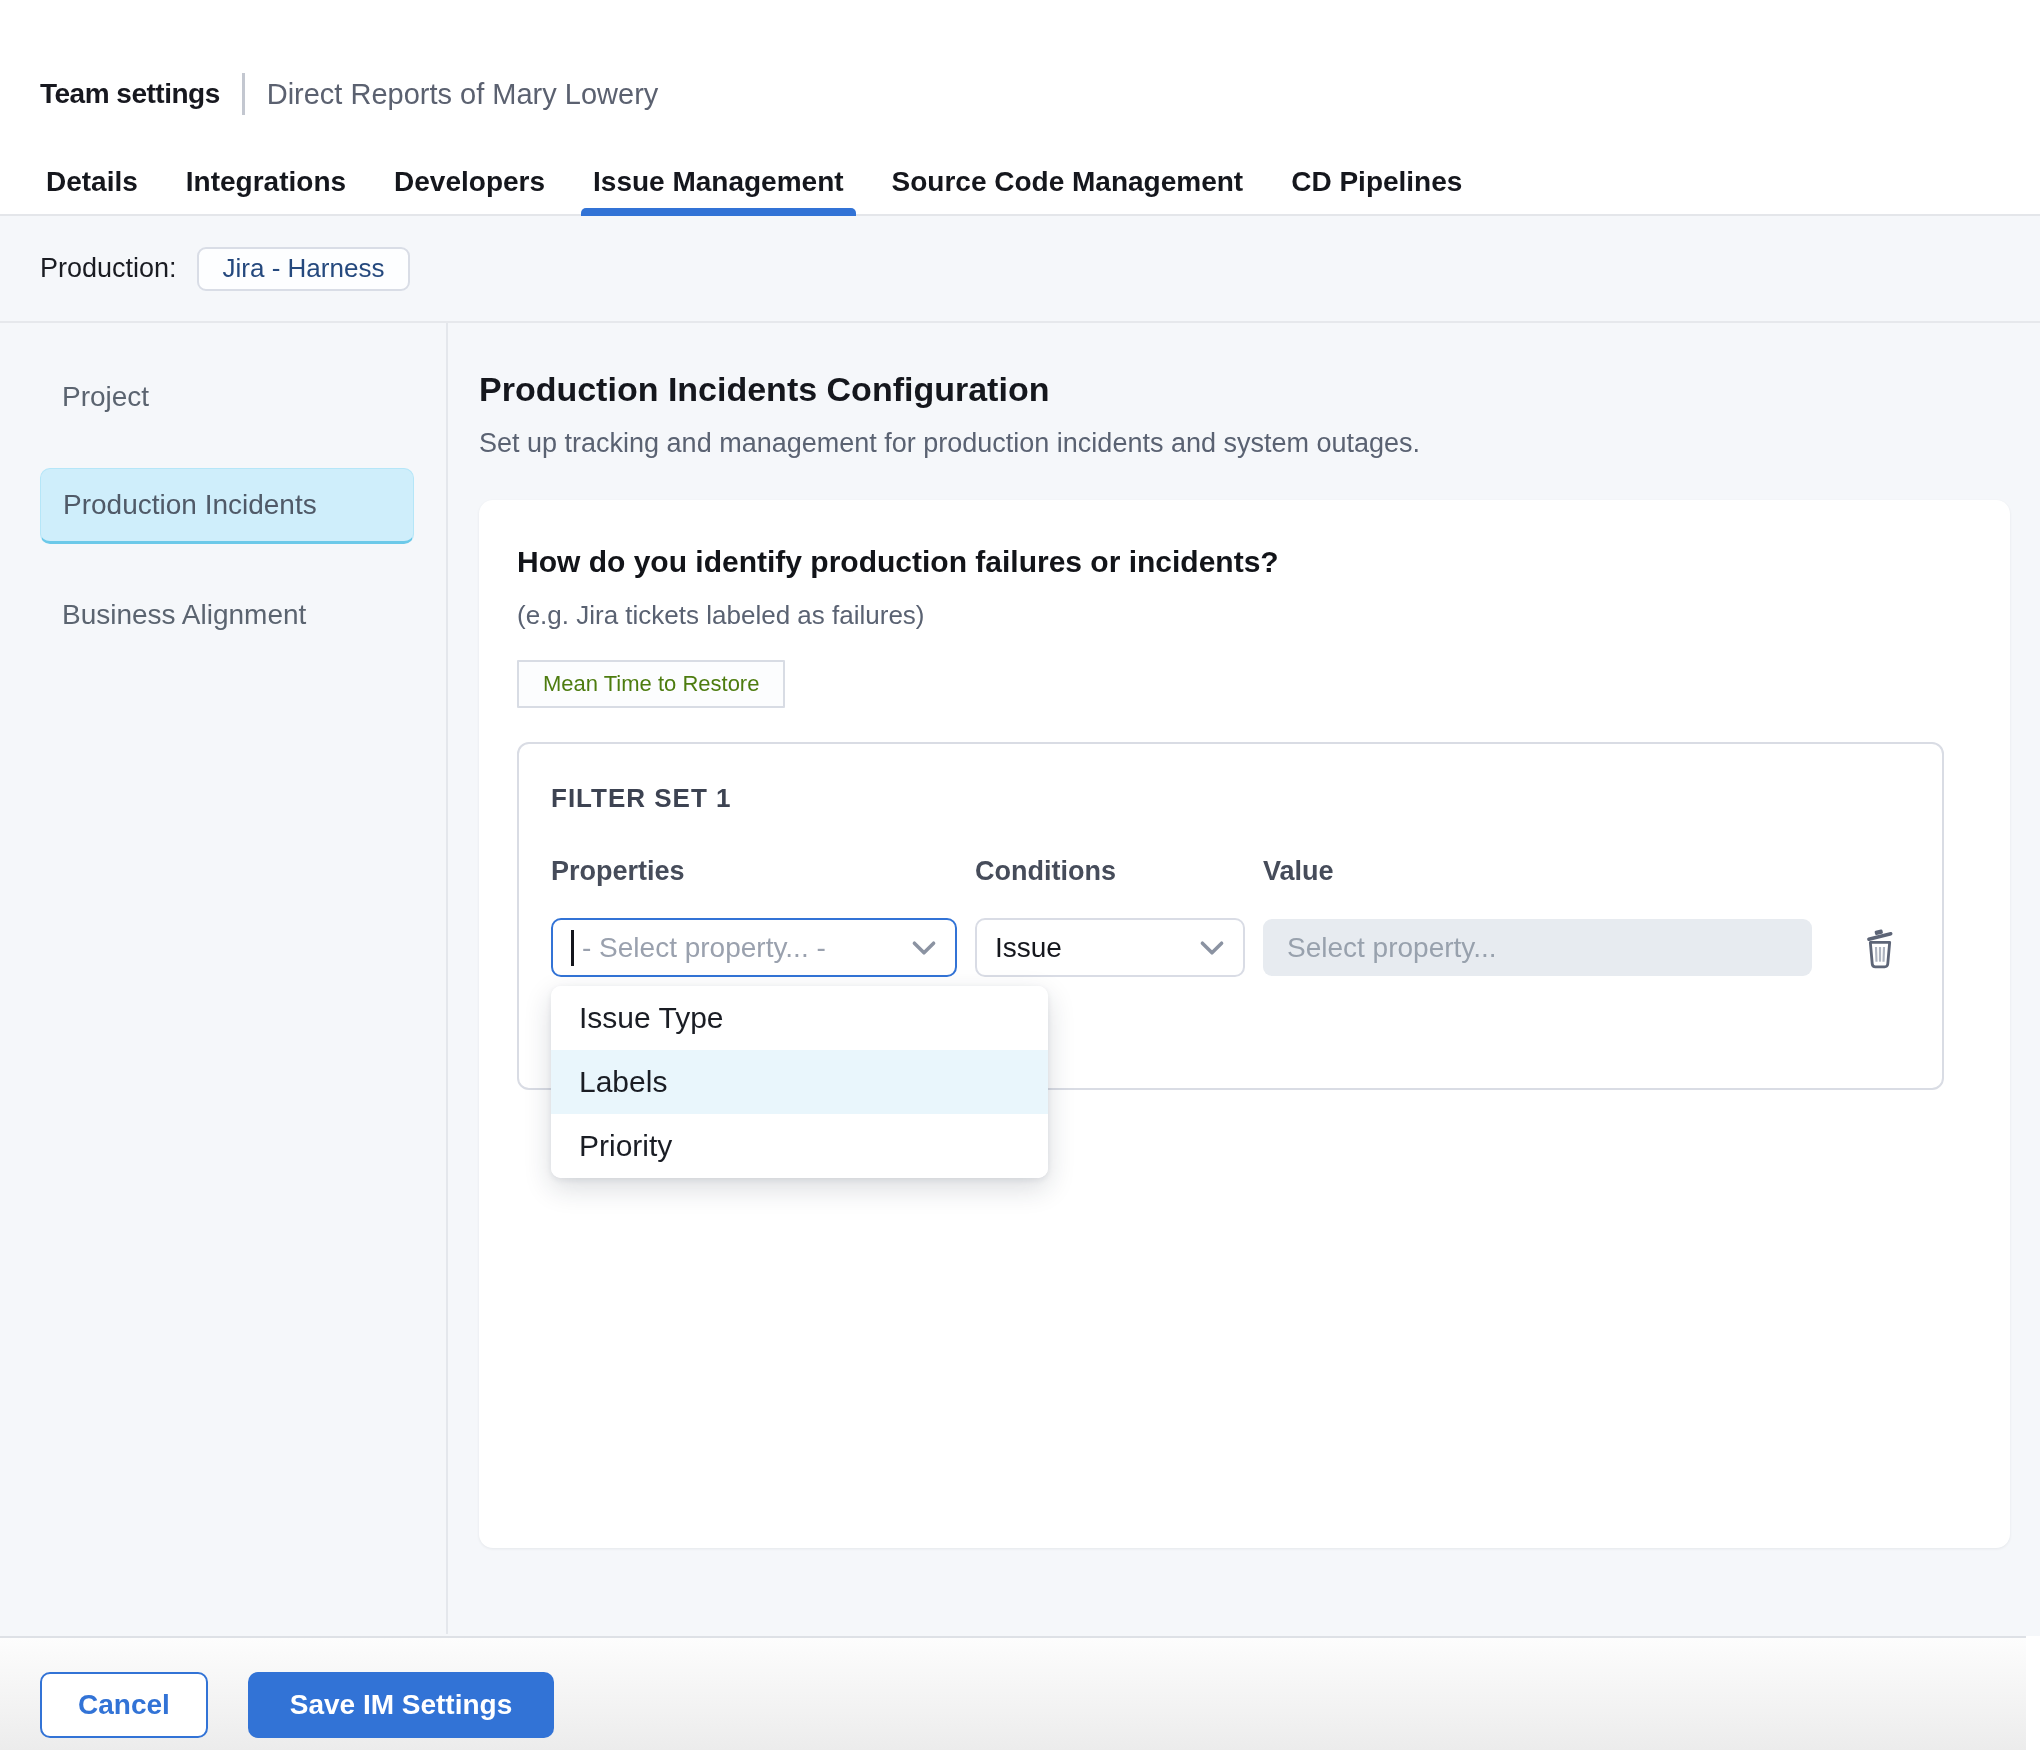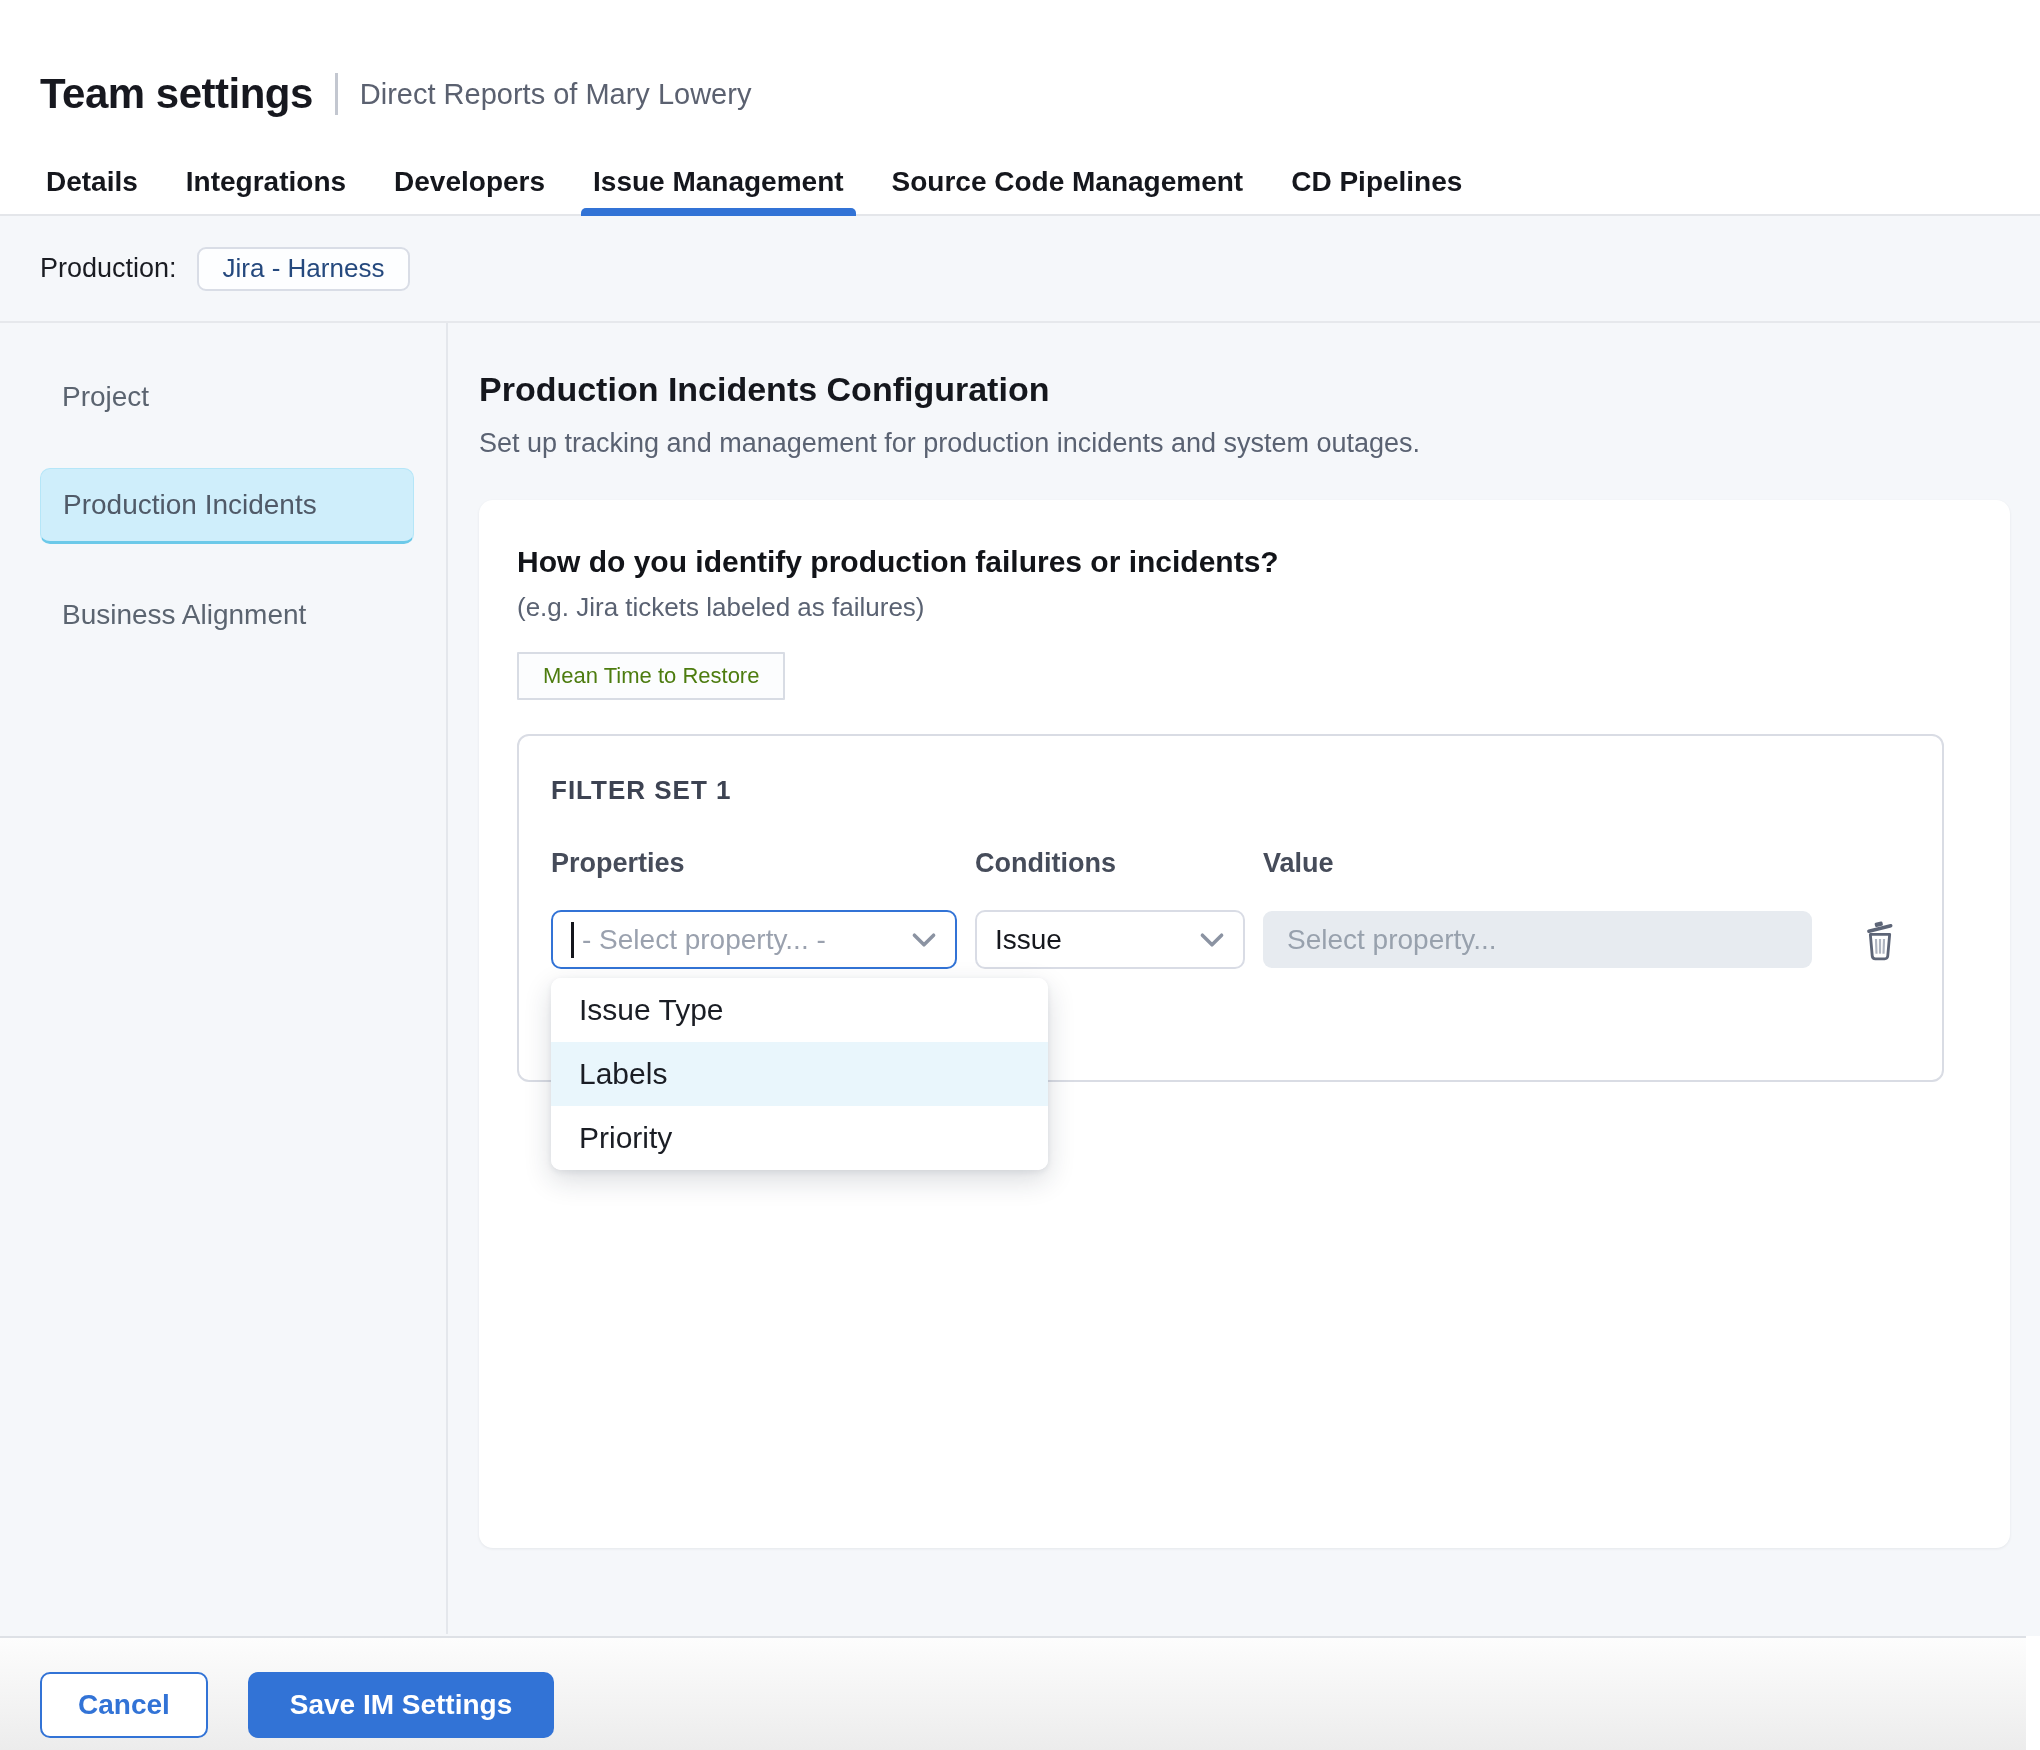--- a/index.html
+++ b/index.html
@@ -13,21 +13,21 @@
 
   
   .page-header {
     height:150px;
     padding:38px 0 0 40px;
     display:flex;
     align-items:center;
     background:#ffffff;
   }
   .page-header h1 {
-    font-size:42px;
+    font-size:28px;
     font-weight:700;
     color:#17181f;
     letter-spacing:-0.5px;
   }
   .header-pipe {
     width:3px; height:42px;
     background:#c3c7d0;
     margin:0 22px;
   }
   .page-subtitle {
@@ -149,21 +149,21 @@
     height:1048px;
     padding:44px 38px 0 38px;
   }
   .question-title {
     font-size:30px;
     font-weight:700;
     color:#121419;
     line-height:36px;
   }
   .question-hint {
-    margin-top:12px;
+    margin-top:20px;
     font-size:26px;
     color:#5a6272;
     line-height:30px;
   }
   .metric-tab {
     margin-top:30px;
     display:inline-flex;
     align-items:center;
     height:48px;
     padding:0 24px;

